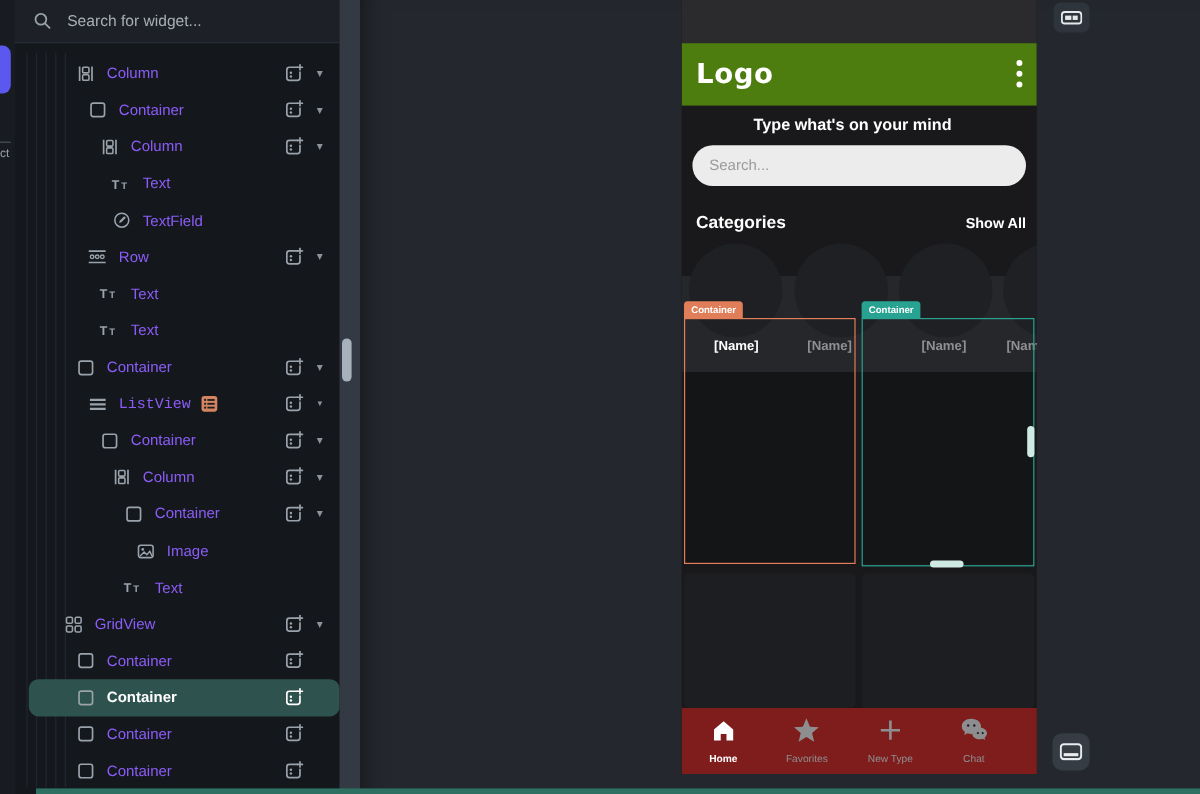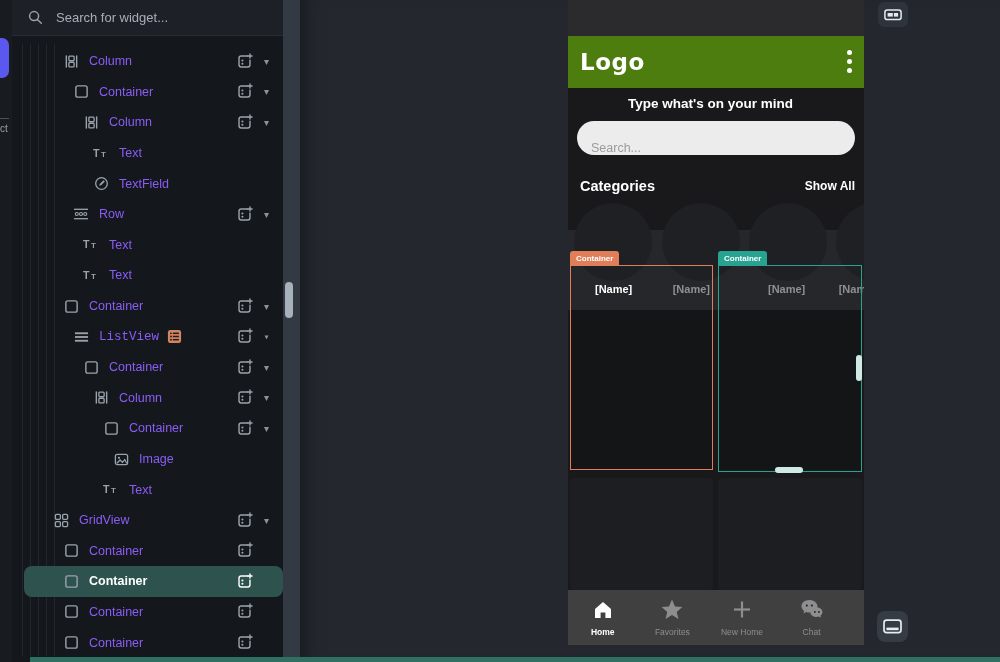--- a/index.html
+++ b/index.html
@@ -49,21 +49,21 @@
            background:#19191b; overflow:hidden; }
   #phone-top-block { position:absolute; left:0; top:0; width:296px; height:36px; background:#2b2b2d; }
   #app-bar { position:absolute; left:0; top:36px; width:296px; height:52px; background:#4d7c0f;
              display:flex; align-items:center; }
   #app-bar-title { color:#fff; font-size:23px; font-weight:bold; letter-spacing:.5px; margin-left:12px;
                    font-family:"DejaVu Sans", sans-serif; }
   #kebab { position:absolute; right:12px; top:14px; display:flex; flex-direction:column; gap:4px; }
   #kebab i { width:5px; height:5px; border-radius:50%; background:#fff; display:block; }
   #prompt-text { position:absolute; left:12px; top:96px; color:#fff; font-size:13.5px; font-weight:bold;margin-left:48px; }
   #phone-search { position:absolute; left:9px; top:121px; width:278px; height:34px;
-                  background:#ececec; border-radius:17px; display:flex; align-items:flex-end; }
+                  background:#ececec; border-radius:17px; display:flex; align-items:center; }
   #phone-search-placeholder { color:#9b9b9b; font-size:12.5px; margin-left:14px; }
   #cat-row { position:absolute; left:12px; right:9px; top:178px; display:flex; justify-content:space-between; align-items:center; }
   #cat-title { color:#fff; font-size:14.5px; font-weight:bold; }
   #cat-action { color:#fff; font-size:12px; font-weight:bold; }
   #band { position:absolute; left:0; top:230px; width:296px; height:80px; background:#26272b; z-index:1; }
   .cat-circle { position:absolute; top:203px; width:78px; height:78px; border-radius:50%;
                 background:#1f2023; z-index:2; }
   .card-body { position:absolute; top:310px; height:160px; background:#141517; z-index:3; }
   .name-row { position:absolute; top:281px; height:16px; display:flex; justify-content:space-between;
               align-items:center; z-index:4; }
@@ -73,21 +73,21 @@
   .overlay-box { position:absolute; top:265px; height:205px; z-index:5; background:transparent; }
   .overlay-tab { position:absolute; top:251px; height:14px; z-index:6; border-radius:3px 3px 0 0;
                  color:#fff; font-size:8px; font-weight:bold; display:flex; align-items:center; padding:0 6px; }
   #handle-right { position:absolute; left:288px; top:355px; width:6px; height:26px;
                   background:#cfe9e3; border-radius:3px; z-index:7; }
   #handle-bottom { position:absolute; left:207px; top:467px; width:28px; height:6px;
                    background:#cfe9e3; border-radius:3px; z-index:7; }
   .row2-card { position:absolute; top:478px; height:112px; background:#1d1e21; border-radius:4px; z-index:1; }
 
   
-  #bottom-nav { position:absolute; left:0; top:590px; width:348px; height:55px; background:#404040;
+  #bottom-nav { position:absolute; left:0; top:590px; width:348px; height:55px; background:#7f1d1d;
                 display:flex; z-index:8; }
   .nav-item { flex:1; display:flex; flex-direction:column; align-items:center; justify-content:center; gap:3px; }
   .nav-label { font-size:8.5px; color:#8e8e90; }
   .nav-item.active .nav-label { color:#fff; font-weight:bold; }
 
   
   #toggle-panels-button { position:absolute; left:578px; top:2px; width:30px; height:25px;
                           background:#2e343c; border-radius:6px; display:flex; align-items:center; justify-content:center; }
   #dock-bottom-button { position:absolute; left:577px; top:611px; width:31px; height:31px;
                         background:#353c44; border-radius:8px; display:flex; align-items:center; justify-content:center; }
@@ -623,21 +623,21 @@
             <span><svg width="22" height="21" viewBox="0 0 20 19">
                 <polygon points="10,0.5 12.7,6.8 19.4,7.3 14.3,11.7 15.9,18.2 10,14.6 4.1,18.2 5.7,11.7 0.6,7.3 7.3,6.8" fill="#8e8e90"></polygon>
               </svg></span>
             <span class="nav-label">Favorites</span>
           </div>
           <div class="nav-item">
             <span><svg width="22" height="21" viewBox="0 0 22 21">
                 <line x1="11" y1="2.5" x2="11" y2="18.5" stroke="#8e8e90" stroke-width="2.2"></line>
                 <line x1="3" y1="10.5" x2="19" y2="10.5" stroke="#8e8e90" stroke-width="2.2"></line>
               </svg></span>
-            <span class="nav-label">New Home</span>
+            <span class="nav-label">New Type</span>
           </div>
           <div class="nav-item">
             <span><svg width="24" height="21" viewBox="0 0 24 21">
                 <path d="M9.5 1 C4.8 1 1.5 3.8 1.5 7.2 c0 1.9 1 3.5 2.6 4.7 l-0.6 2.6 l2.8 -1.4 c1.1 0.4 2.1 0.5 3.2 0.5 c4.7 0 8 -2.8 8 -6.2 S14.2 1 9.5 1 Z" fill="#8e8e90"></path>
                 <circle cx="6.8" cy="6.6" r="1" fill="#1c1c1f"></circle>
                 <circle cx="11.9" cy="6.6" r="1" fill="#1c1c1f"></circle>
                 <path d="M16.8 8.2 c3.4 0.4 5.7 2.4 5.7 4.9 c0 1.4 -0.8 2.6 -2 3.6 l0.5 2 l-2.2 -1.1 c-0.8 0.3 -1.6 0.4 -2.5 0.4 c-3 0 -5.5 -1.7 -6.1 -4" fill="#8e8e90"></path>
                 <circle cx="14.9" cy="12.9" r="0.9" fill="#1c1c1f"></circle>
                 <circle cx="18.9" cy="12.9" r="0.9" fill="#1c1c1f"></circle>
               </svg></span>

